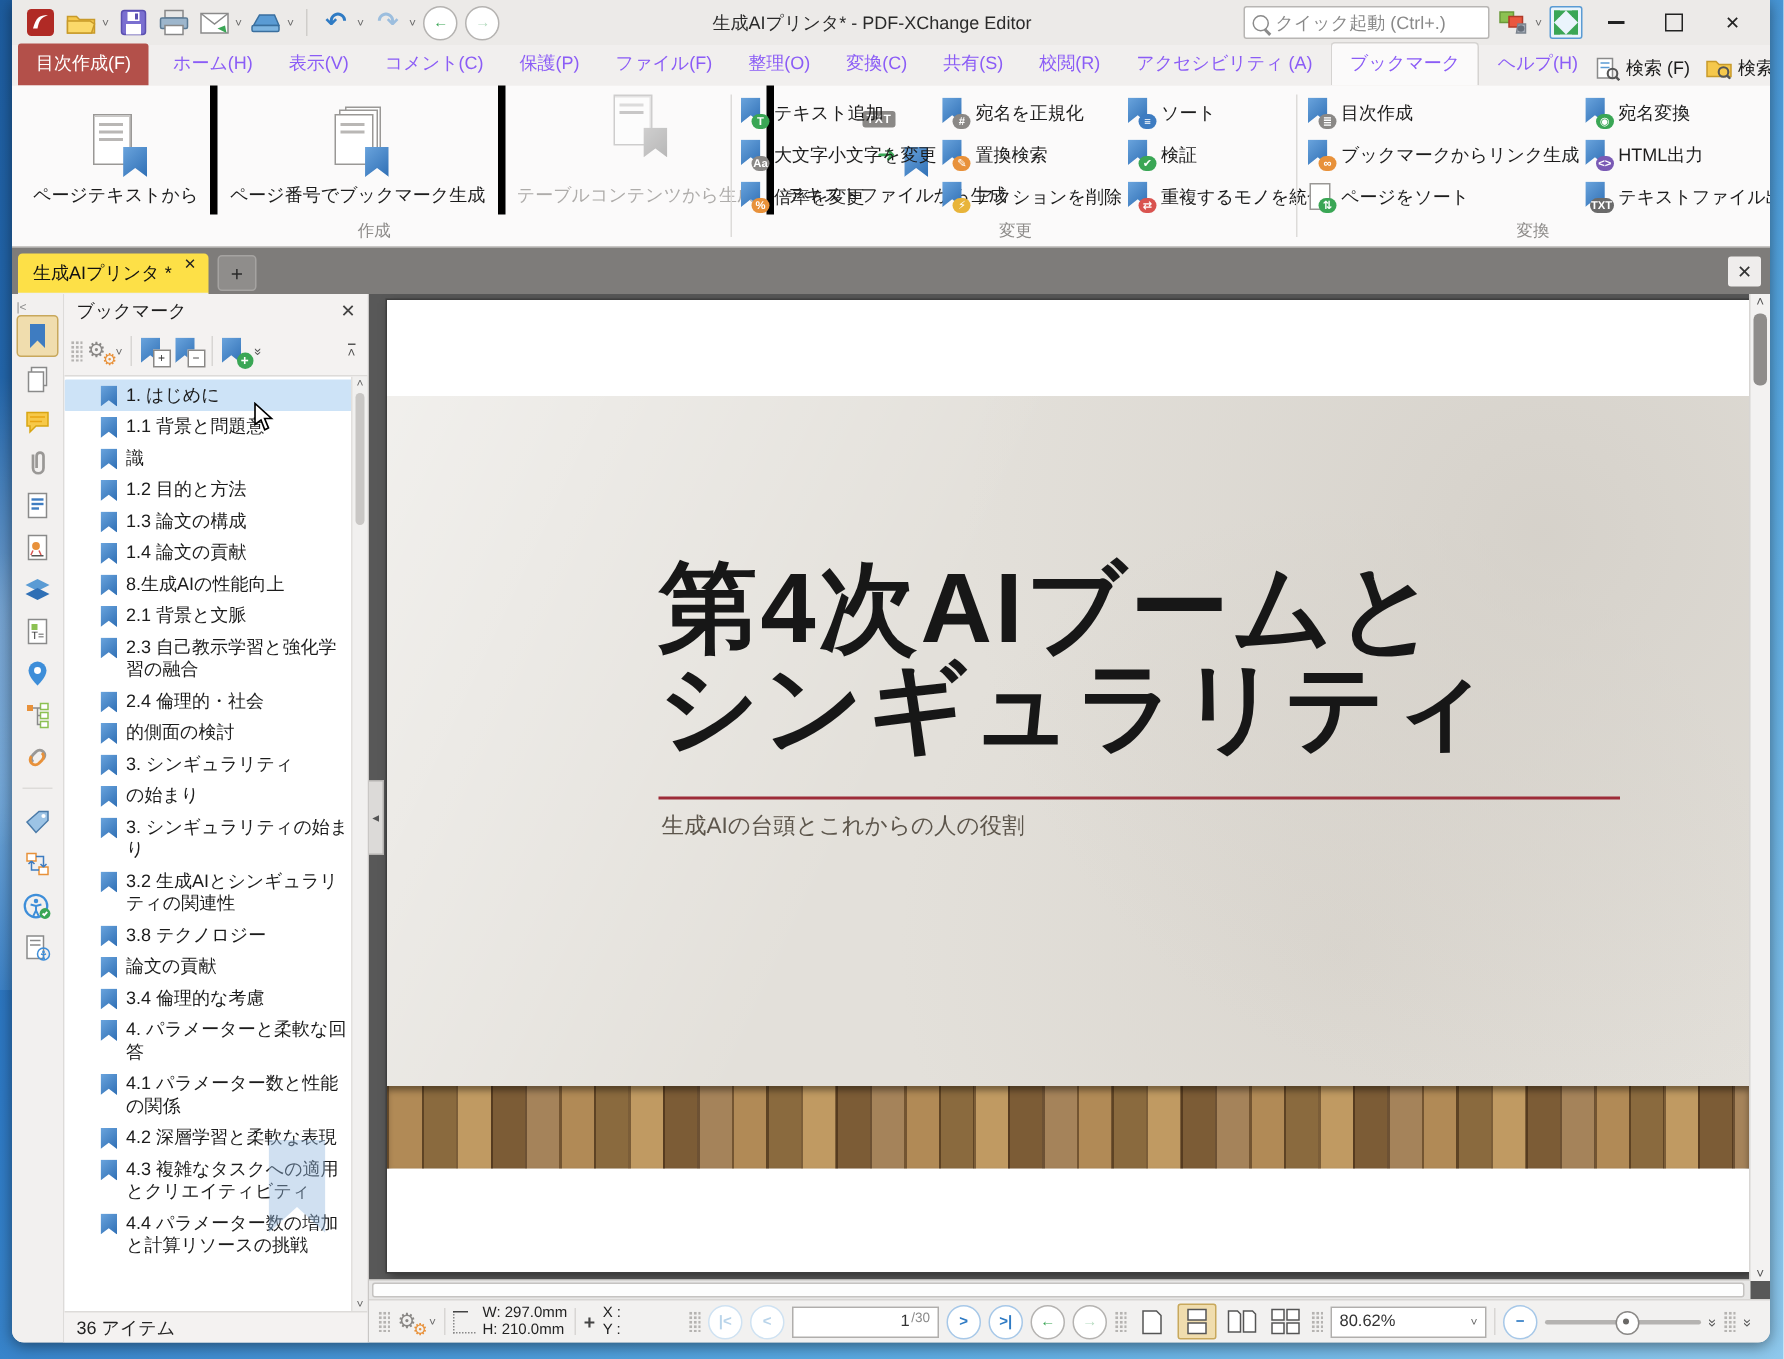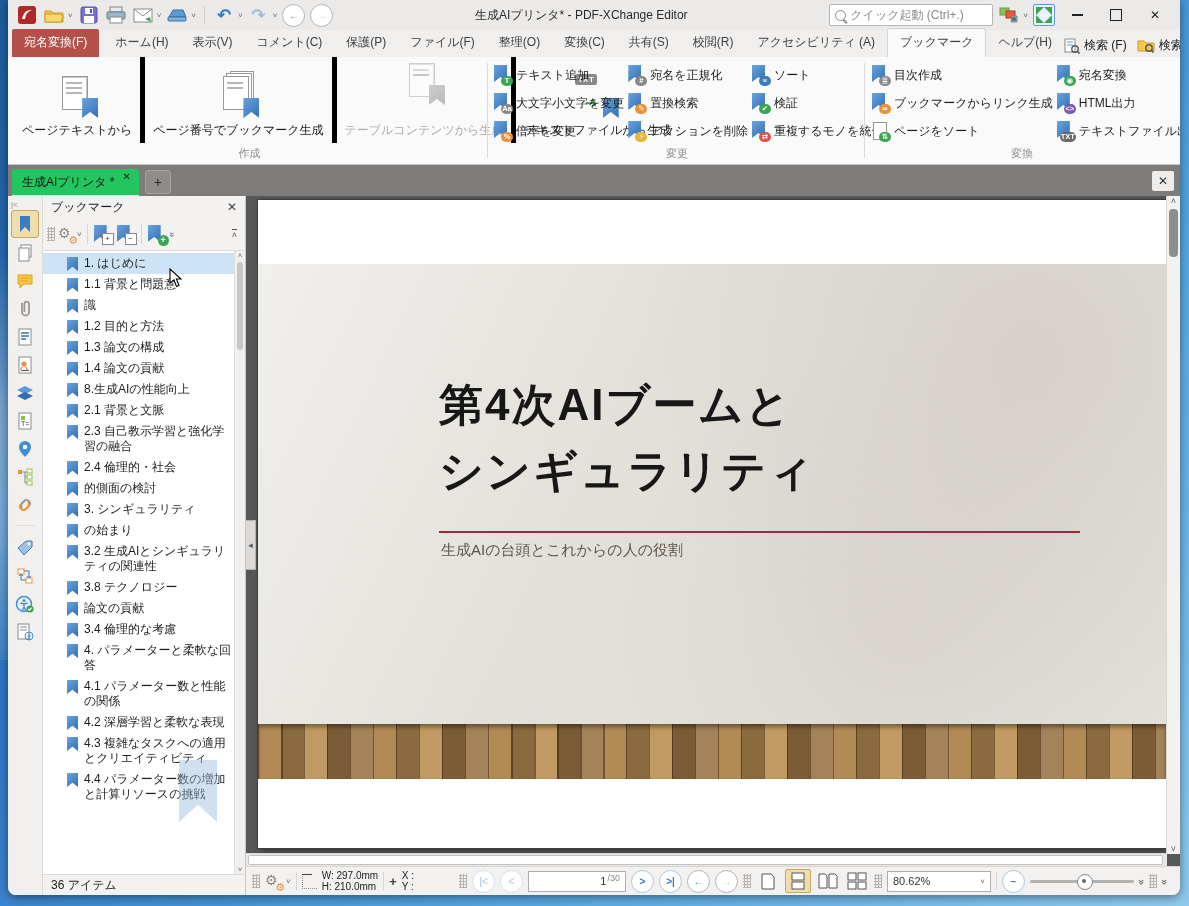--- a/index.html
+++ b/index.html
@@ -30,21 +30,21 @@
   .fsbox i{position:absolute;width:0;height:0;border:4px solid transparent;}
   .fsbox .a1{left:2px;top:2px;border-top-color:#3aa655;border-left-color:#3aa655;}
   .fsbox .a2{right:2px;bottom:2px;border-bottom-color:#3aa655;border-right-color:#3aa655;}
   .fsbox .a3{right:2px;top:2px;border-top-color:#3aa655;border-right-color:#3aa655;}
   .fsbox .a4{left:2px;bottom:2px;border-bottom-color:#3aa655;border-left-color:#3aa655;}
   .winbtn{width:34px;height:24px;display:flex;align-items:center;justify-content:center;color:#222;}
   .minline{width:11px;height:1.5px;background:#222;}
   .maxbox{width:10px;height:10px;border:1.2px solid #222;}
   
   .menubar{height:27px;display:flex;align-items:flex-end;background:#f1efee;padding:0 4px;position:relative;}
-  .mtab{padding:5px 12px 6px;white-space:nowrap;color:#404040;}
+  .mtab{padding:5px 12px 6px;white-space:nowrap;color:#8b5cf6;}
   .mtab.file{background:#b3504a;color:#fff;border-radius:2px 2px 0 0;margin-right:4px;}
   .mtab.active{background:#fbfafa;border:1px solid #d5d3d1;border-bottom:none;border-radius:3px 3px 0 0;}
   .menu-right{margin-left:auto;display:flex;align-items:center;gap:10px;padding-bottom:3px;}
   .mr-btn{display:flex;align-items:center;gap:4px;white-space:nowrap;}
   
   .ribbon{height:107px;background:#fbfafa;border-bottom:1px solid #c9c7c5;position:relative;}
   .rgroup{position:absolute;top:0;height:106px;}
   .rgroup .glabel{position:absolute;bottom:2px;left:0;right:0;text-align:center;color:#8d8b89;font-size:11px;}
   .gsep{position:absolute;top:6px;bottom:6px;width:1px;background:#dddbd9;}
   #create-buttons{display:flex;align-items:stretch;height:86px;}
@@ -68,21 +68,21 @@
   .rcol{display:flex;flex-direction:column;}
   .small-btn{display:flex;align-items:center;gap:5px;height:28px;white-space:nowrap;padding:0 2px;}
   .sbm{position:relative;width:17px;height:20px;flex:0 0 auto;}
   .sbm .flag{position:absolute;left:0;top:0;width:13px;height:17px;background:linear-gradient(135deg,#6aa4dd,#2f6fb5);
        clip-path:polygon(0 0,100% 0,100% 100%,50% 70%,0 100%);}
   .sbm .badge{position:absolute;right:-2px;bottom:-1px;min-width:10px;height:10px;border-radius:5px;
        color:#fff;font-size:7.5px;line-height:10px;text-align:center;padding:0 1px;font-weight:bold;}
   .sbm .sdoc{position:absolute;left:1px;top:1px;width:12px;height:16px;background:#fff;border:1px solid #9a9896;}
   
   .tabbar{height:32px;background:#7e7c7a;display:flex;align-items:flex-end;padding:0 4px;position:relative;}
-  .dtab{height:26px;background:#22c55e;display:flex;align-items:center;gap:8px;padding:0 8px 0 10px;
+  .dtab{height:26px;background:#fde047;display:flex;align-items:center;gap:8px;padding:0 8px 0 10px;
         border-radius:3px 3px 0 0;border-bottom:2px solid #efefef;color:#111;}
   .dtab .x{font-size:10px;color:#222;align-self:flex-start;margin-top:2px;}
   .addtab{width:24px;height:22px;background:#8f8d8b;border:1px solid #a5a3a1;border-radius:3px;margin:0 0 3px 6px;
           display:flex;align-items:center;justify-content:center;color:#2a2a2a;font-size:14px;}
   .tabbar-close{position:absolute;right:6px;top:6px;width:22px;height:20px;background:#efedec;border-radius:2px;
           display:flex;align-items:center;justify-content:center;color:#333;}
   
   .main{position:absolute;top:196px;left:0;right:0;bottom:0;display:flex;}
   .rail{width:34px;background:#f2f0ef;border-right:1px solid #dddbd9;display:flex;flex-direction:column;align-items:center;padding-top:4px;}
   .rail .kmark{font-size:8px;color:#8a8a8a;align-self:flex-start;margin-left:3px;}
@@ -128,21 +128,21 @@
   .docarea{flex:1;background:#585858;position:relative;overflow:hidden;}
   .split{position:absolute;left:0px;top:324px;width:9px;height:48px;background:#dcdad8;border:1px solid #b5b3b1;
          border-left:none;display:flex;align-items:center;justify-content:center;color:#555;font-size:9px;z-index:5;}
   .page{position:absolute;left:12px;top:4px;width:908px;height:648px;background:#fff;box-shadow:0 0 0 1px #3e3e3e,2px 2px 6px rgba(0,0,0,.5);}
   .slide-beige{position:absolute;left:0;top:64px;width:100%;height:460px;
      background:
        linear-gradient(115deg,rgba(255,255,255,.5) 0%,rgba(255,255,255,0) 40%),
        radial-gradient(circle at 85% 20%,rgba(205,200,192,.6),transparent 45%),
        radial-gradient(circle at 70% 80%,rgba(210,205,197,.5),transparent 40%),
        #e3e0da;}
-  .slide-title{position:absolute;left:181px;top:108px;font-size:44px;line-height:66px;font-weight:bold;color:#171717;letter-spacing:2px;}
+  .slide-title{position:absolute;left:181px;top:108px;font-size:66px;line-height:66px;font-weight:bold;color:#171717;letter-spacing:2px;}
   .slide-rule{position:absolute;left:181px;top:267px;width:641px;height:2px;background:#9d2c39;}
   .slide-sub{position:absolute;left:183px;top:277px;font-size:15px;color:#5c554b;}
   .wood{position:absolute;left:0;top:524px;width:100%;height:55px;
      background:
        repeating-linear-gradient(90deg,rgba(40,20,5,.45) 0 1.5px,transparent 1.5px 23px),
        repeating-linear-gradient(90deg,#b18a56 0 23px,#8a6a3e 23px 46px,#c09a62 46px 69px,#7c5c36 69px 92px,#a5835a 92px 115px);
      box-shadow:inset 0 3px 4px rgba(0,0,0,.4);}
   .vscroll{position:absolute;right:0;top:0;bottom:12px;width:13px;background:#f3f2f1;border-left:1px solid #d8d6d4;
      display:flex;flex-direction:column;align-items:center;font-size:9px;color:#555;}
   .vscroll .thumb{width:9px;height:48px;background:#8f8d8b;border-radius:4px;margin-top:3px;}
@@ -256,21 +256,21 @@
         <span class="minline"></span>
       </span>
     <span class="winbtn">
         <span class="maxbox"></span>
       </span>
     <span class="winbtn">✕</span>
   </div>
 
   <div class="menubar">
     <div id="menu-tabs" style="display:flex;align-items:flex-end;">
-        <div class="mtab file">宛名変換(F)</div>
+        <div class="mtab file">目次作成(F)</div>
         <div class="mtab">ホーム(H)</div>
         <div class="mtab">表示(V)</div>
         <div class="mtab">コメント(C)</div>
         <div class="mtab">保護(P)</div>
         <div class="mtab">ファイル(F)</div>
         <div class="mtab">整理(O)</div>
         <div class="mtab">変換(C)</div>
         <div class="mtab">共有(S)</div>
         <div class="mtab">校閲(R)</div>
         <div class="mtab">アクセシビリティ (A)</div>
@@ -675,20 +675,24 @@
             <div class="bk-row">
               <span class="bm-ico"></span>
               <span class="lbl">3. シンギュラリティ</span>
             </div>
             <div class="bk-row">
               <span class="bm-ico"></span>
               <span class="lbl">の始まり</span>
             </div>
             <div class="bk-row">
               <span class="bm-ico"></span>
+              <span class="lbl">3. シンギュラリティの始まり</span>
+            </div>
+            <div class="bk-row">
+              <span class="bm-ico"></span>
               <span class="lbl">3.2 生成AIとシンギュラリティの関連性</span>
             </div>
             <div class="bk-row">
               <span class="bm-ico"></span>
               <span class="lbl">3.8 テクノロジー</span>
             </div>
             <div class="bk-row">
               <span class="bm-ico"></span>
               <span class="lbl">論文の貢献</span>
             </div>

